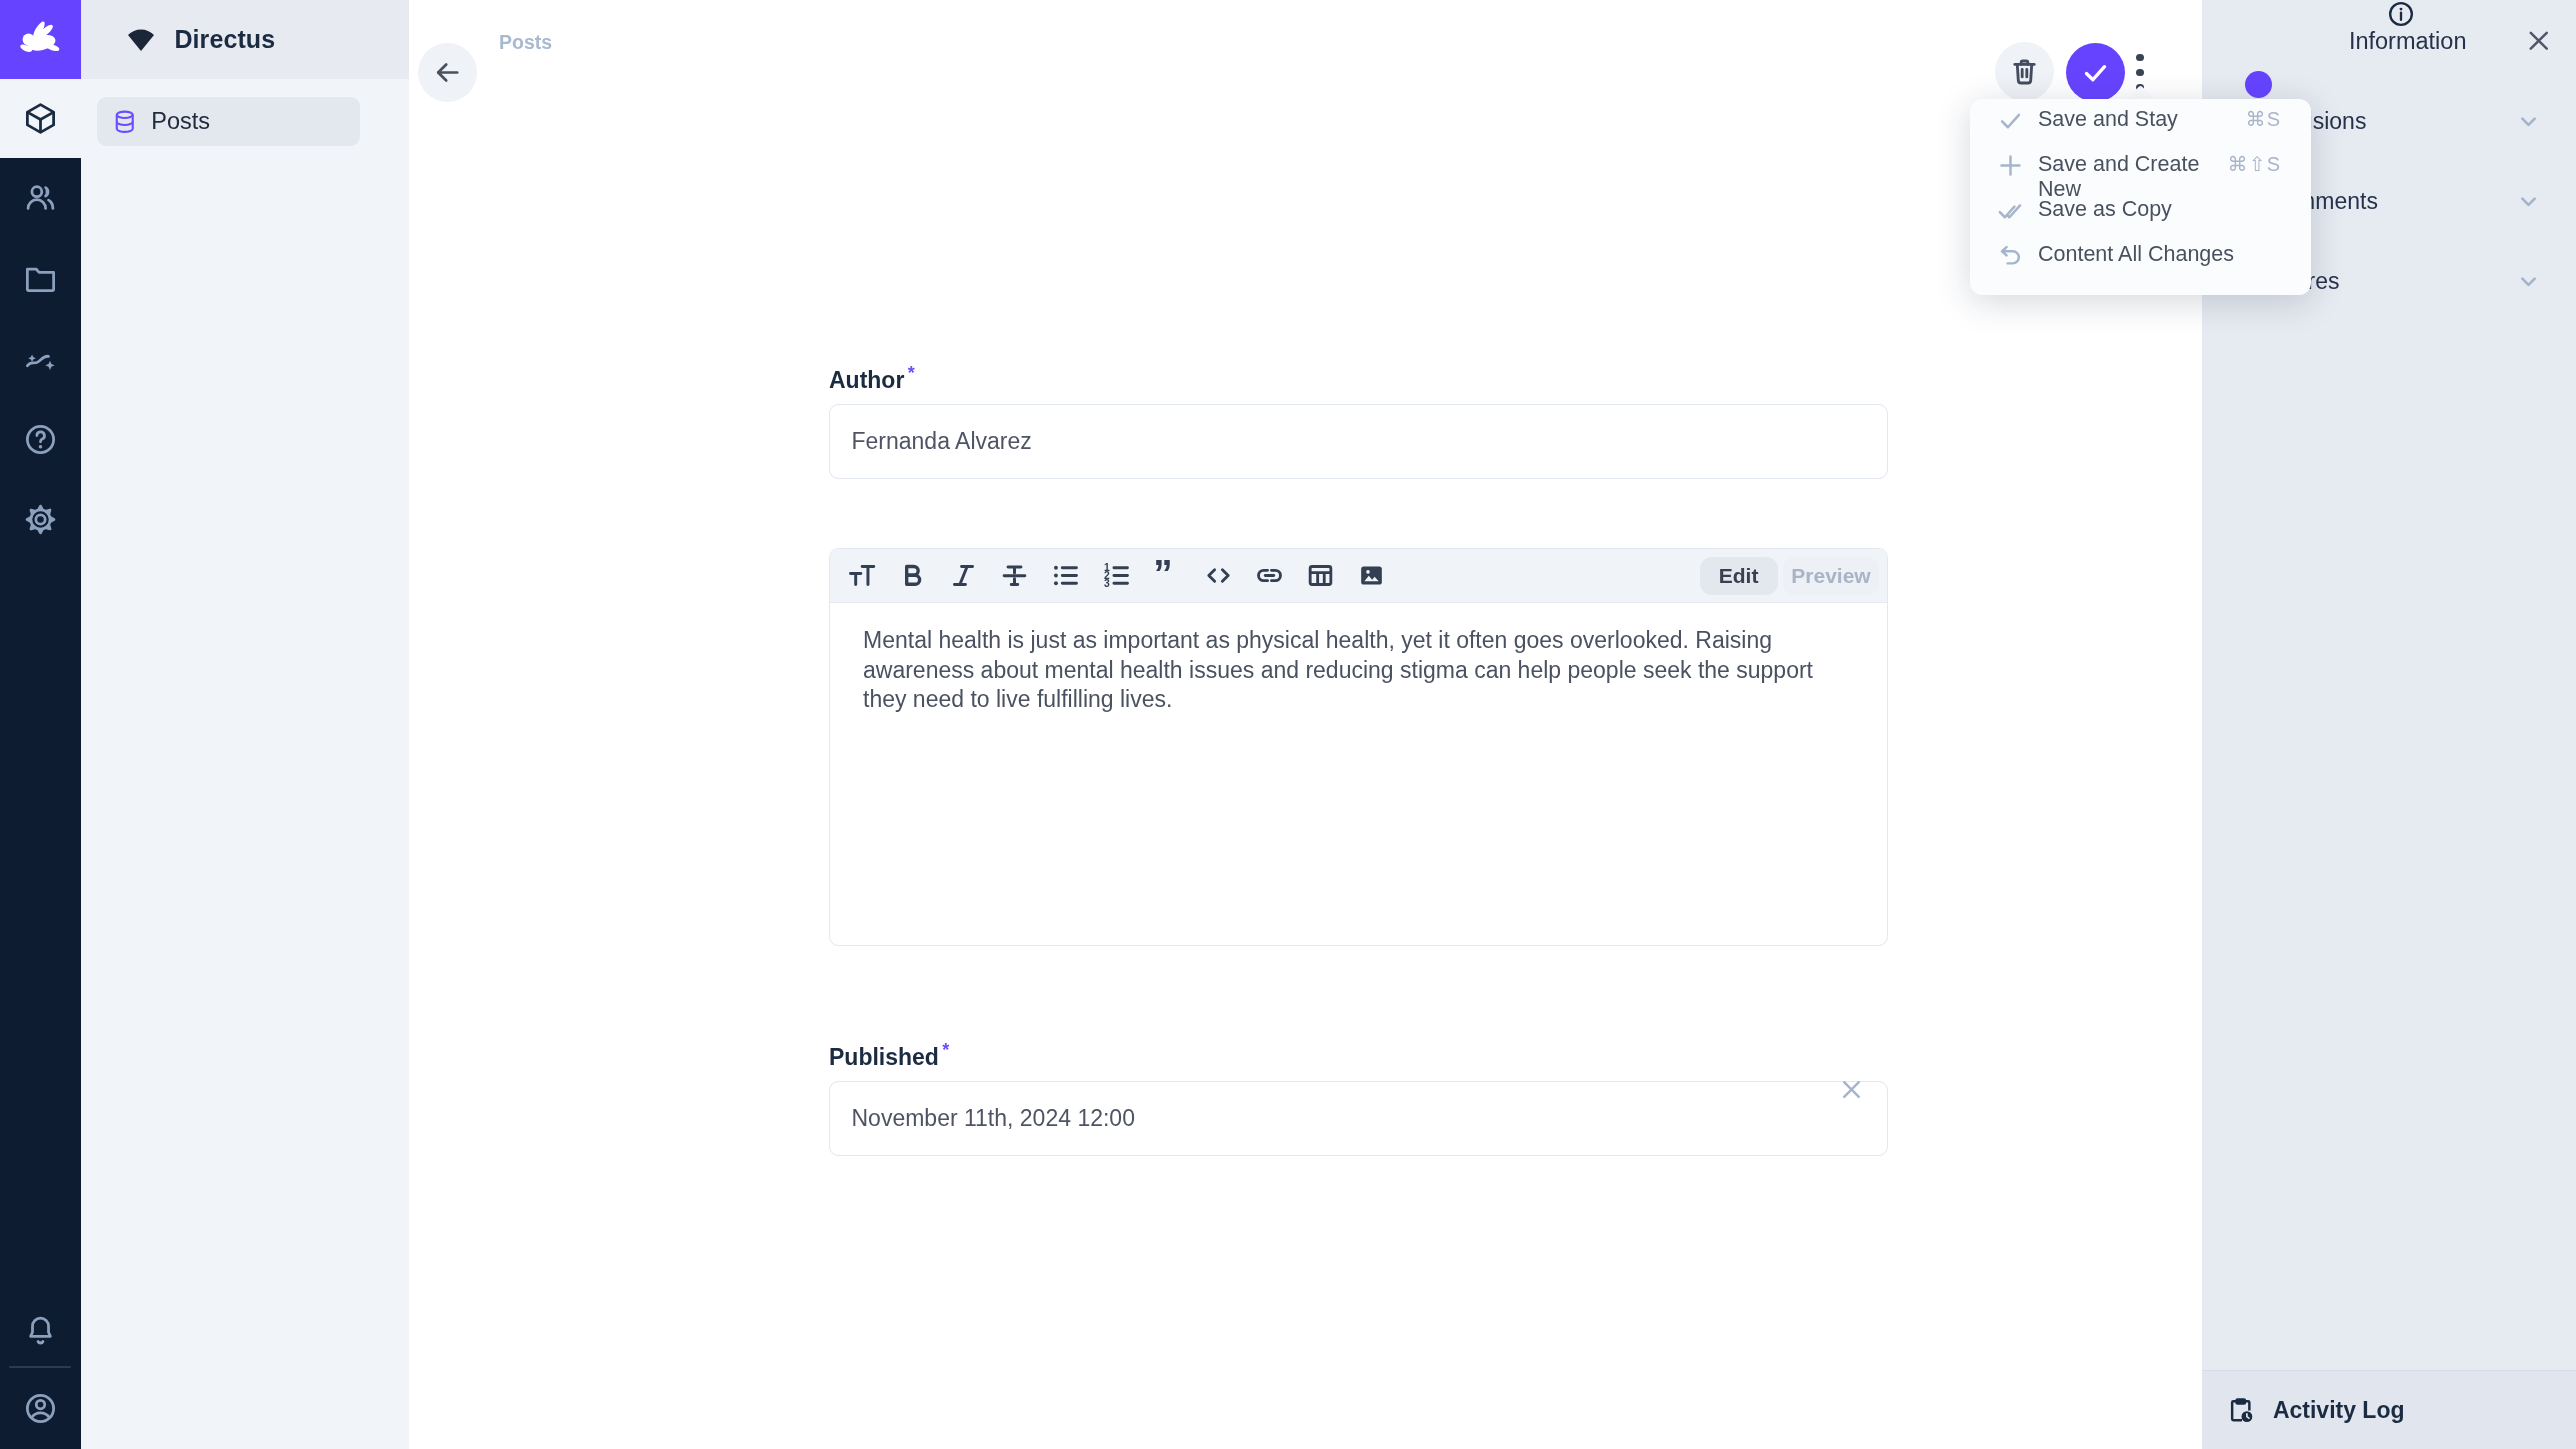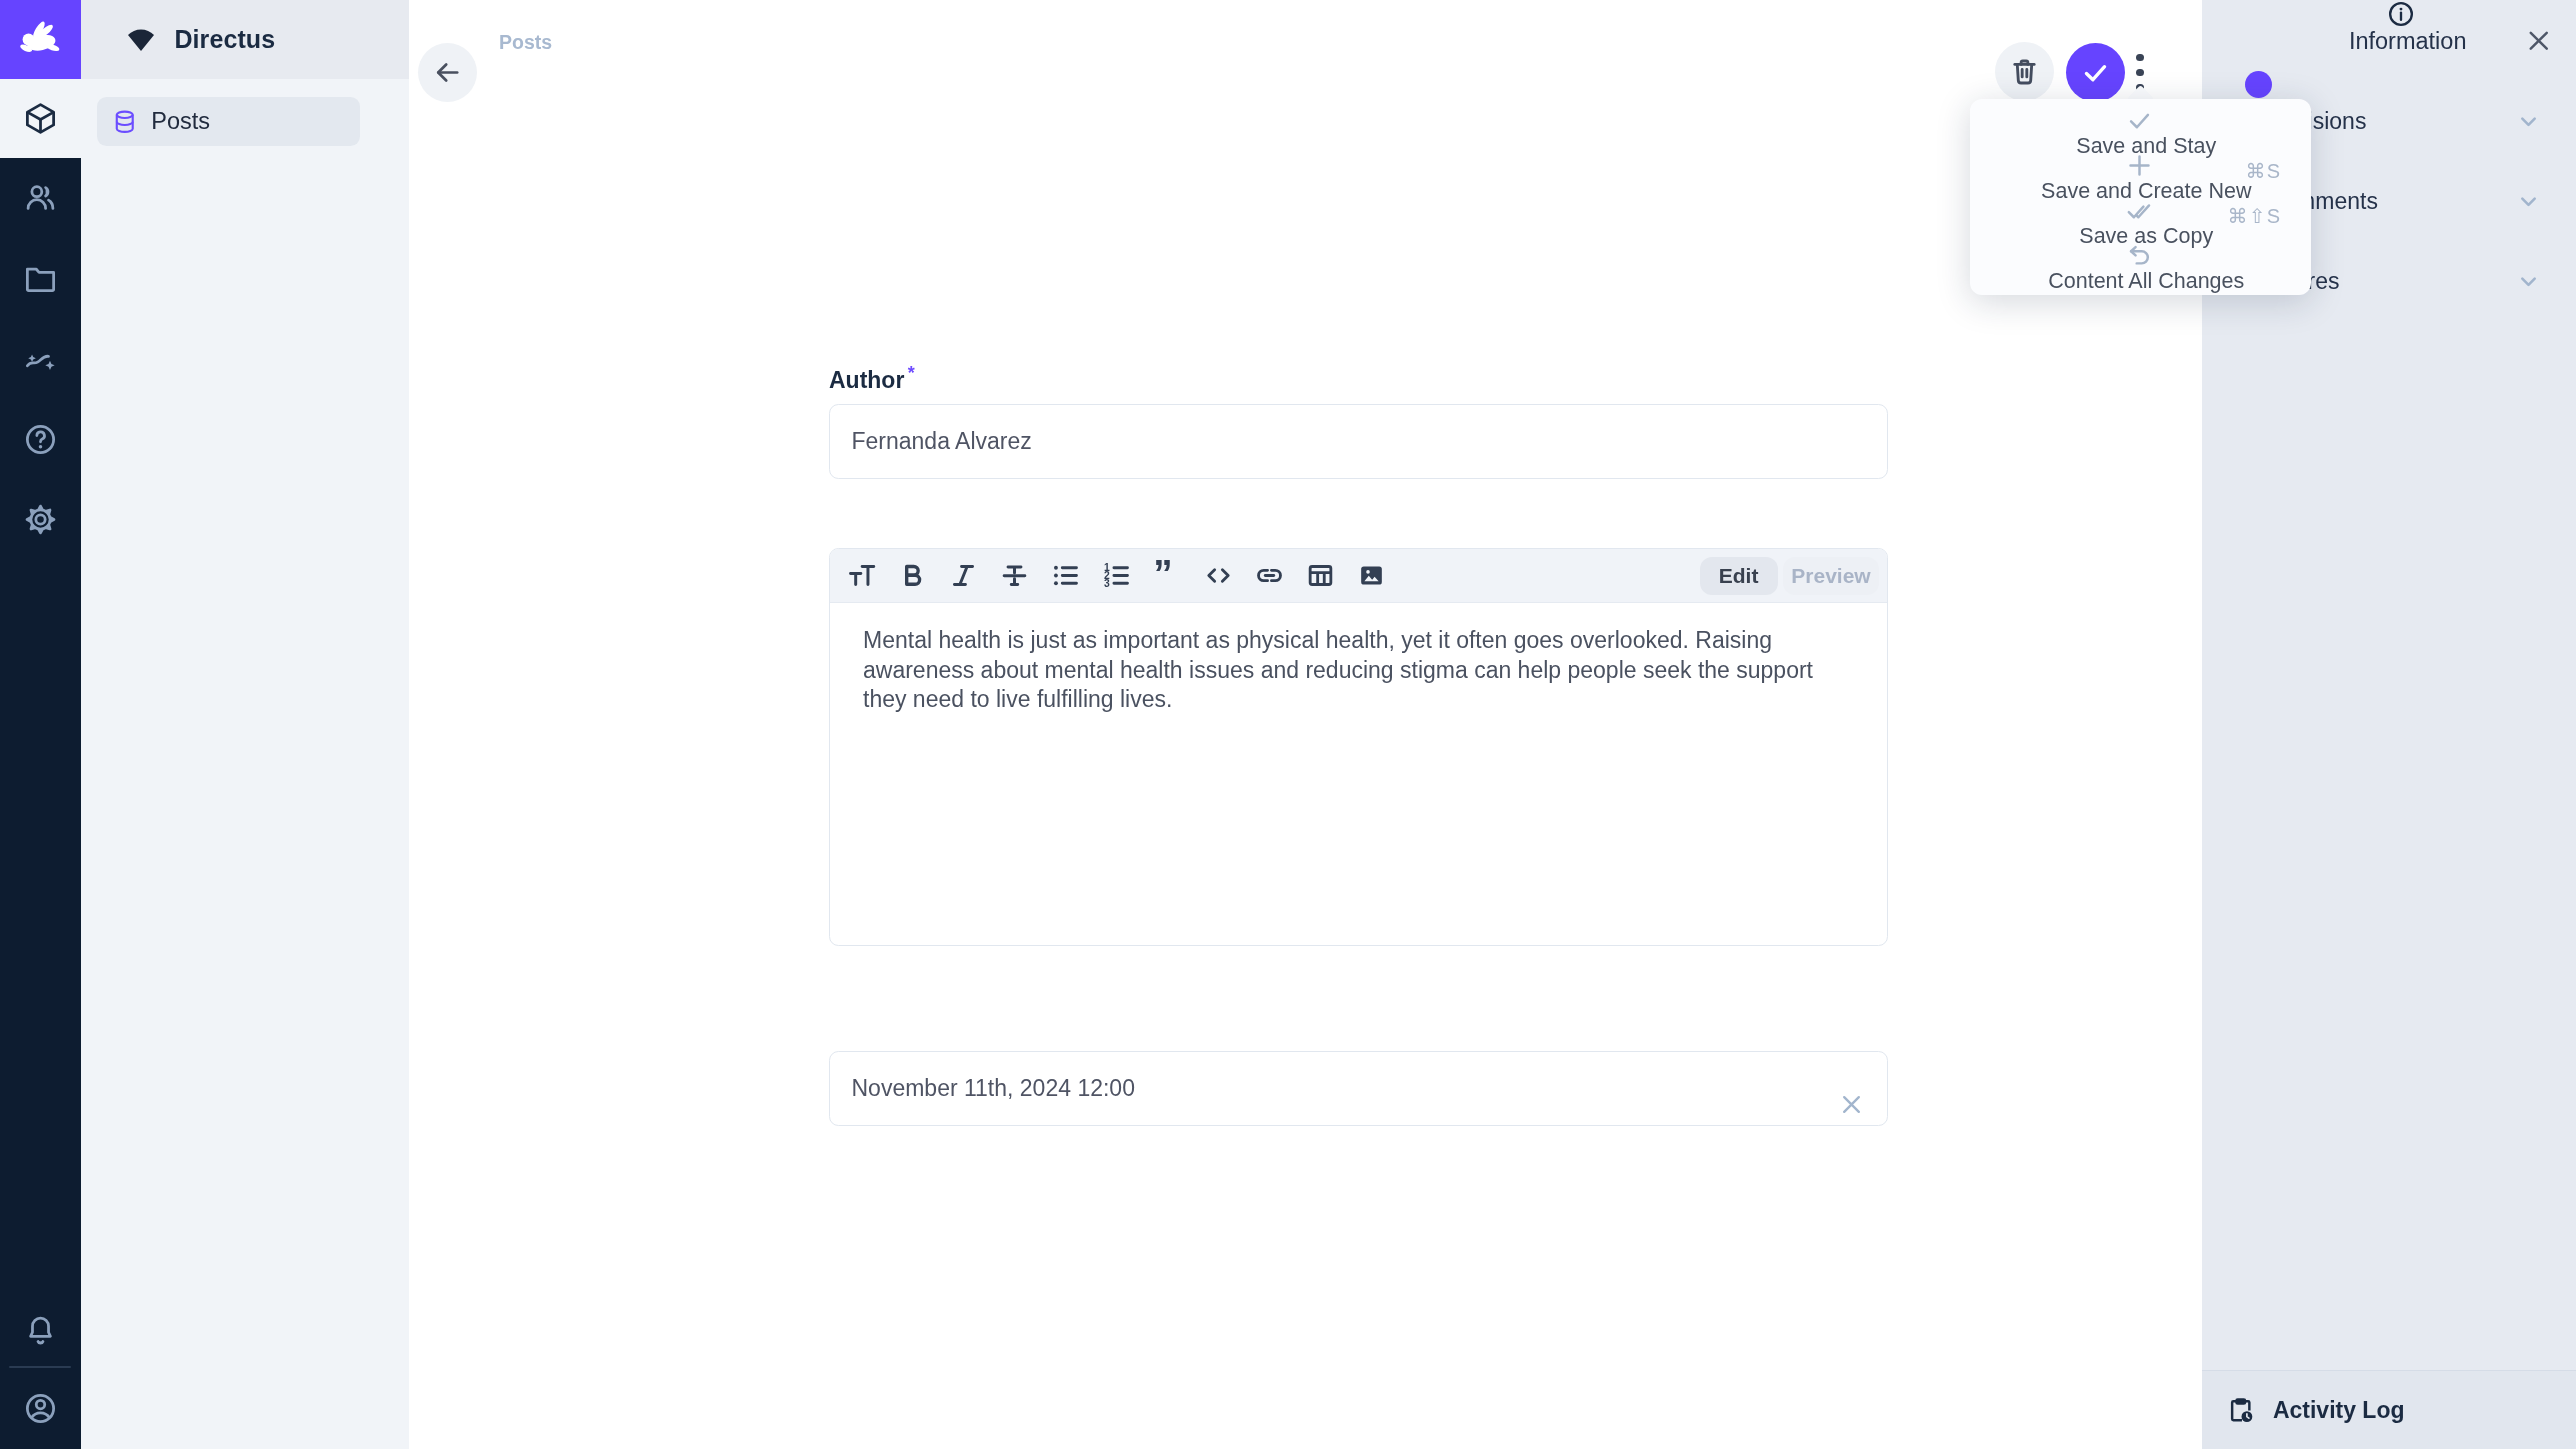--- a/index.html
+++ b/index.html
@@ -101,21 +101,21 @@
   #sidebar-footer{position:absolute;left:0;top:1370px;width:374px;height:79px;background:var(--sidebar-footer);
     border-top:1.3px solid #D5DCE7;display:flex;align-items:center;padding-left:24px;cursor:pointer;}
   #sidebar-footer svg{width:29.5px;height:31px;}
   #activity-label{margin-left:17.4px;font-size:23px;font-weight:600;color:var(--navy);}
 
   
   #menu-caret{position:absolute;left:2131px;top:89px;width:19px;height:19px;background:#FBFCFE;
     transform:rotate(45deg);z-index:49;border-radius:2.7px;}
   #context-menu{position:absolute;left:1970px;top:99px;width:341px;background:#FBFCFE;border-radius:12px;
     box-shadow:0 6.7px 34px rgba(23,41,64,.18);z-index:50;padding:8px 0;}
-  .menu-item{height:45px;display:flex;align-items:center;padding:0 29.5px 0 27px;cursor:pointer;flex-direction:column;}
+  .menu-item{height:45px;display:flex;padding:0 29.5px 0 27px;cursor:pointer;}
   .menu-icon{width:27px;height:27px;color:#A6B5C9;flex:0 0 auto;}
   .menu-icon svg{width:27px;height:27px;}
   .menu-label{margin-left:14px;font-size:21.5px;font-weight:500;color:#49515F;}
   .menu-shortcut{margin-left:auto;font-size:20px;color:#A9B6C9;letter-spacing:1.3px;}
 </style>
 </head>
 <body>
 
 <div id="module-bar">
   <div id="logo-block">
@@ -319,20 +319,21 @@
         <div id="editor-tabs">
           <div class="ed-tab" id="tab-edit">Edit</div>
           <div class="ed-tab" id="tab-preview">Preview</div>
         </div>
       </div>
       <div id="editor-body">Mental health is just as important as physical health, yet it often goes overlooked. Raising awareness about mental health issues and reducing stigma can help people seek the support they need to live fulfilling lives.</div>
     </div>
   </div>
 
   <div class="field" id="field-published" style="top:1036px">
+    <div class="field-label"><span>Published</span><span class="req">*</span></div>
     <input class="input" value="November 11th, 2024 12:00" style="">
     <span id="published-clear">
       <svg viewBox="0 0 24 24" fill="none" stroke="#A2B5CD" stroke-width="2.1" stroke-linecap="round">
           <path d="M5.5 5.5 L18.5 18.5 M18.5 5.5 L5.5 18.5"></path>
         </svg>
     </span>
   </div>
 </div>
 
 <div id="sidebar">

